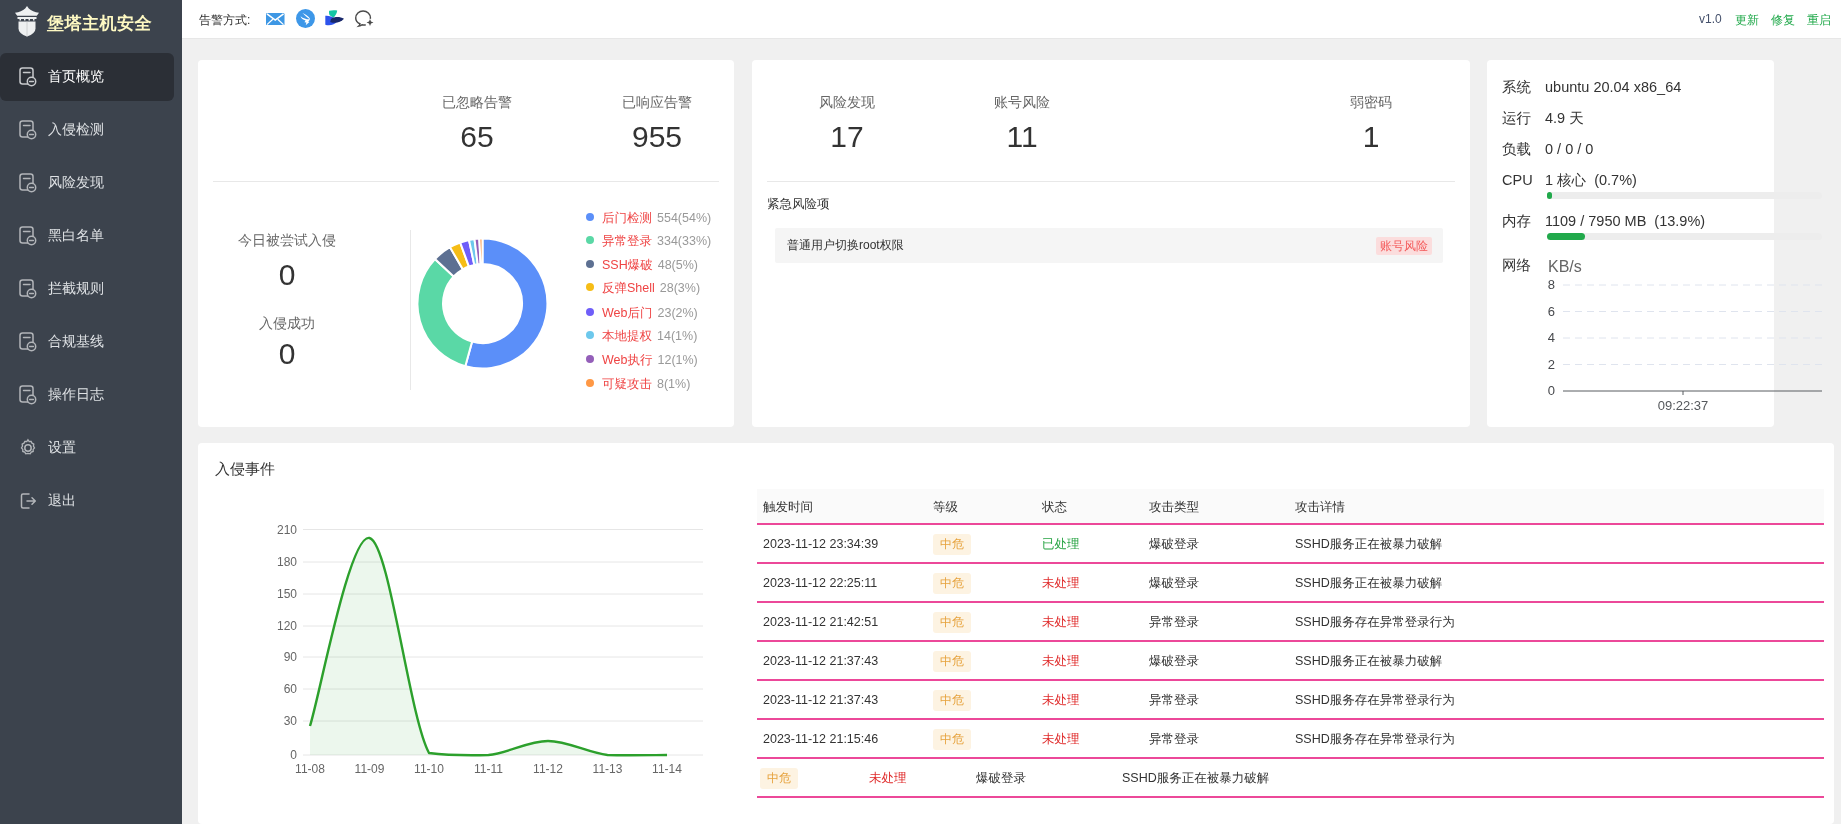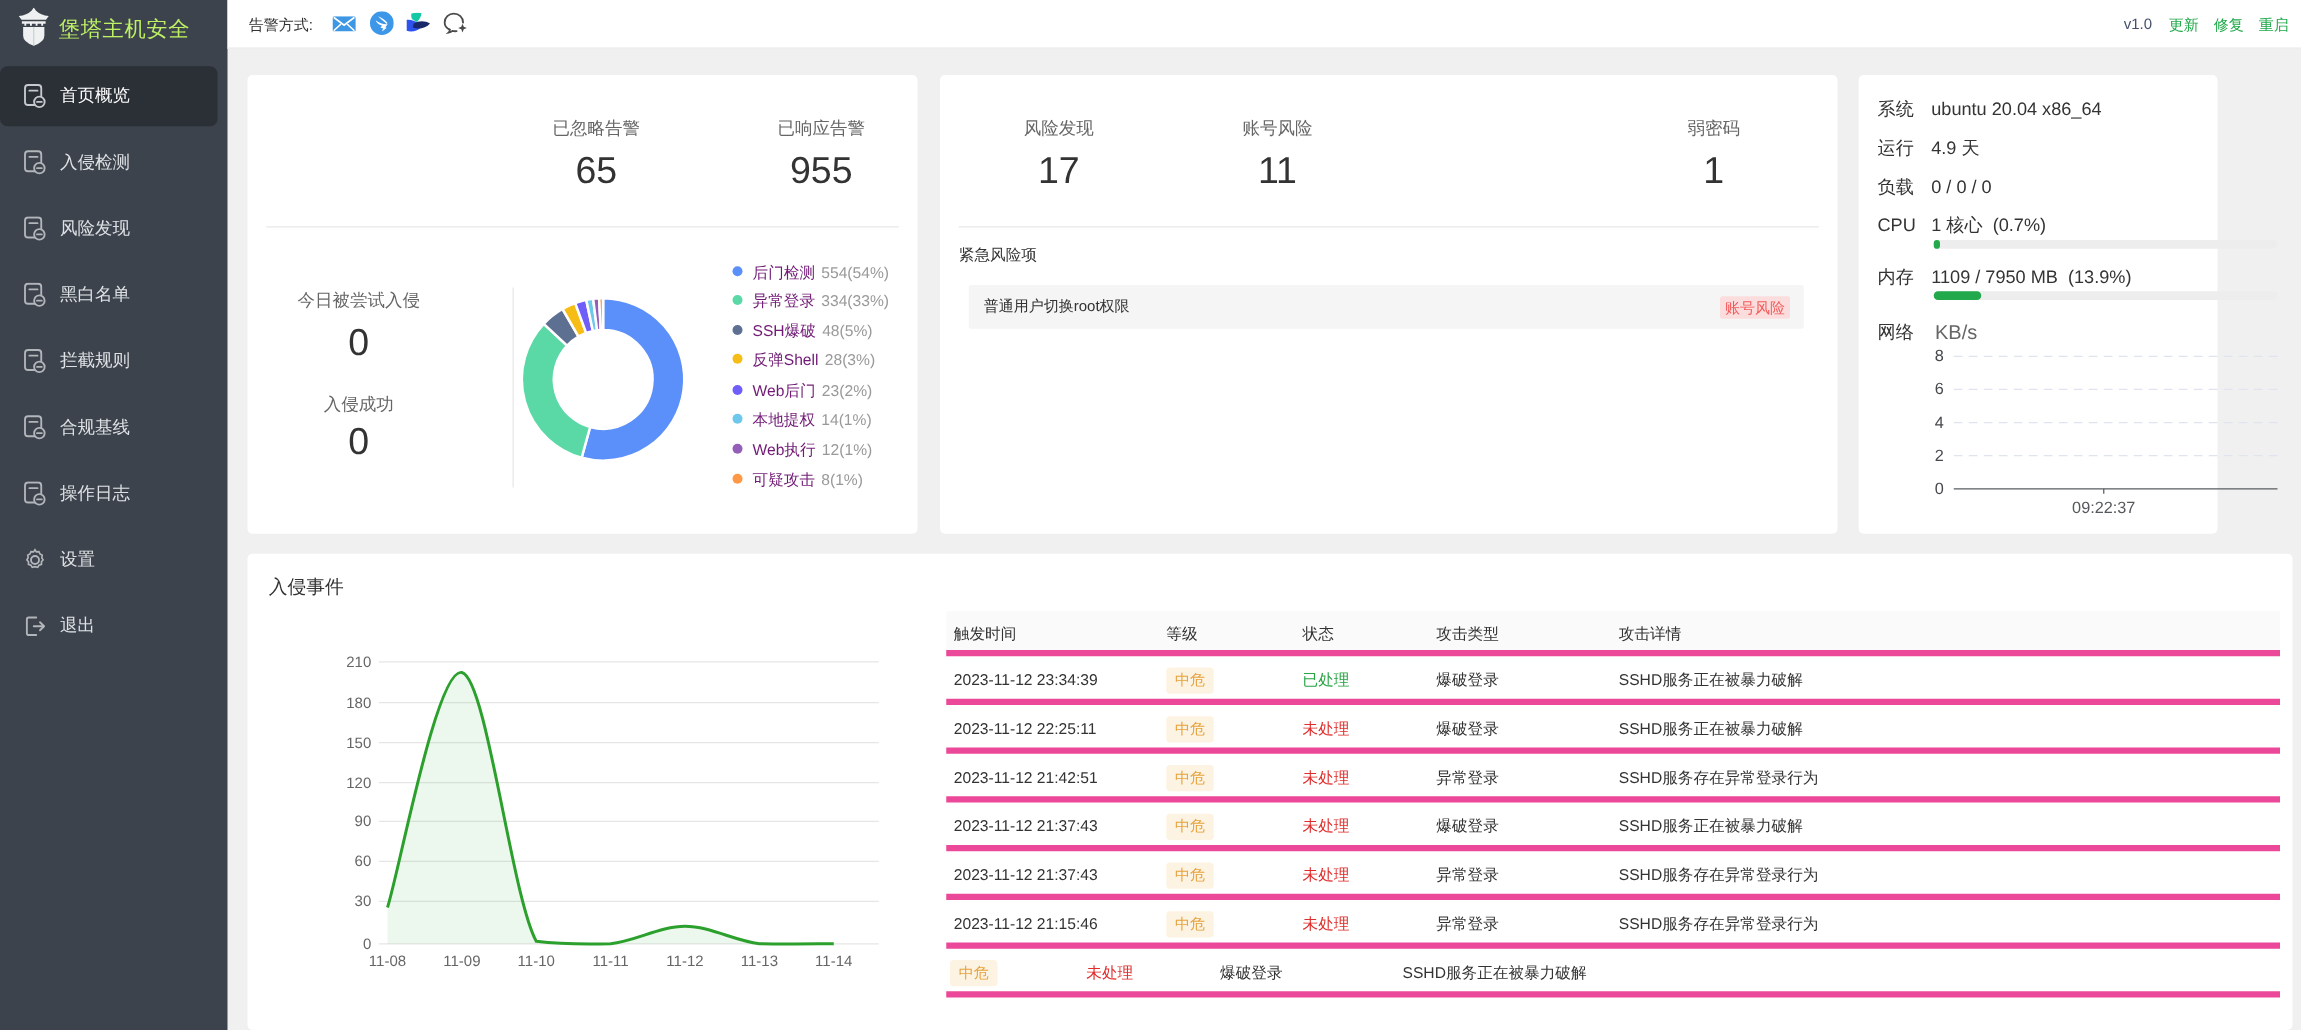--- a/index.html
+++ b/index.html
@@ -3,21 +3,21 @@
 <meta charset="utf-8">
 <style>
 *{margin:0;padding:0;box-sizing:border-box}
 html,body{width:1841px;height:824px;overflow:hidden;background:#f0f0f0;
 font-family:"Liberation Sans",sans-serif;-webkit-font-smoothing:antialiased}
 .abs{position:absolute}
 
 #side{position:absolute;left:0;top:0;width:182px;height:824px;background:#3c434d}
 #logo{position:absolute;left:0;top:0;width:182px;height:45px}
 #logo svg{position:absolute;left:14px;top:6px}
-#logo .t{position:absolute;left:47px;top:12px;font-size:17px;font-weight:normal;color:#bef264;letter-spacing:.5px}
+#logo .t{position:absolute;left:47px;top:12px;font-size:17px;font-weight:bold;color:#fef9c3;letter-spacing:.5px}
 .mi{position:absolute;left:0;width:174px;height:48px;border-radius:6px;color:#dfe2e5;font-size:14px}
 .mi svg{position:absolute;left:19px;top:14px}
 .mi .t{position:absolute;left:48px;top:15px}
 .mi.on{background:#2b2f36;color:#fff}
 
 #top{position:absolute;left:182px;top:0;width:1659px;height:39px;background:#fff;border-bottom:1px solid #e7e7e7}
 #top .lbl{position:absolute;left:17px;top:12px;font-size:12px;color:#333}
 #top .ic{position:absolute;top:9px}
 #top .r{position:absolute;top:12px;font-size:12px}
 
@@ -27,34 +27,34 @@
 #c3{left:1487px;top:60px;width:287px;height:367px}
 #c4{left:198px;top:443px;width:1636px;height:381px}
 
 .stat{position:absolute;text-align:center;width:160px}
 .stat .l{font-size:14px;color:#666}
 .stat .n{font-size:30px;color:#333;margin-top:8px}
 .hr{position:absolute;height:1px;background:#e8e8e8}
 
 .lg{position:absolute;left:388px;font-size:12.5px;white-space:nowrap;line-height:20px}
 .lg i{display:inline-block;width:8px;height:8px;border-radius:50%;margin-right:8px;vertical-align:1px}
-.lg .nm{color:#701a75}
+.lg .nm{color:#ef4444}
 .lg .vv{color:#999;margin-left:5px}
 
 .rrow{position:absolute;left:23px;top:168px;width:668px;height:35px;background:#f5f5f5;border-radius:2px;font-size:12px;color:#333;line-height:35px}
 .rtag{position:absolute;right:11px;top:9px;height:18px;line-height:18px;padding:0 4px;background:#fbdddd;color:#f45a5a;font-size:12px;border-radius:2px}
 
 .srow{position:absolute;left:15px;font-size:14.5px;color:#333}
 .srow .k{display:inline-block;width:43px;color:#333}
 .srow .v{color:#333}
 .pbar{position:absolute;left:60px;width:275px;height:7px;background:#ededed;border-radius:4px}
 .pbar i{position:absolute;left:0;top:0;height:7px;background:#21a94b;border-radius:4px}
 
 #tbl{position:absolute;left:559px;top:46px;width:1067px;font-size:12.5px;color:#333}
-.trow{display:flex;height:39px;line-height:39px;border-bottom:5px solid #ec4899}
+.trow{display:flex;height:39px;line-height:39px;border-bottom:2px solid #ec4899}
 .trow.hd{height:36px;line-height:36px;background:#fafafa;color:#333}
 .td1{width:173px;padding-left:6px}
 .td2{width:110px;padding-left:3px}
 .td3{width:109px;padding-left:2px}
 .td4{width:143px}
 .td5{flex:1;padding-left:3px}
 .tagz{display:inline-block;height:21px;line-height:21px;padding:0 7px;background:#fdf3e2;color:#e6a23c;font-size:12px;border-radius:3px;vertical-align:middle}
 .ok{color:#28a444}
 .no{color:#e02c2c}
 .axl{position:absolute;font-size:16px;color:#666}

